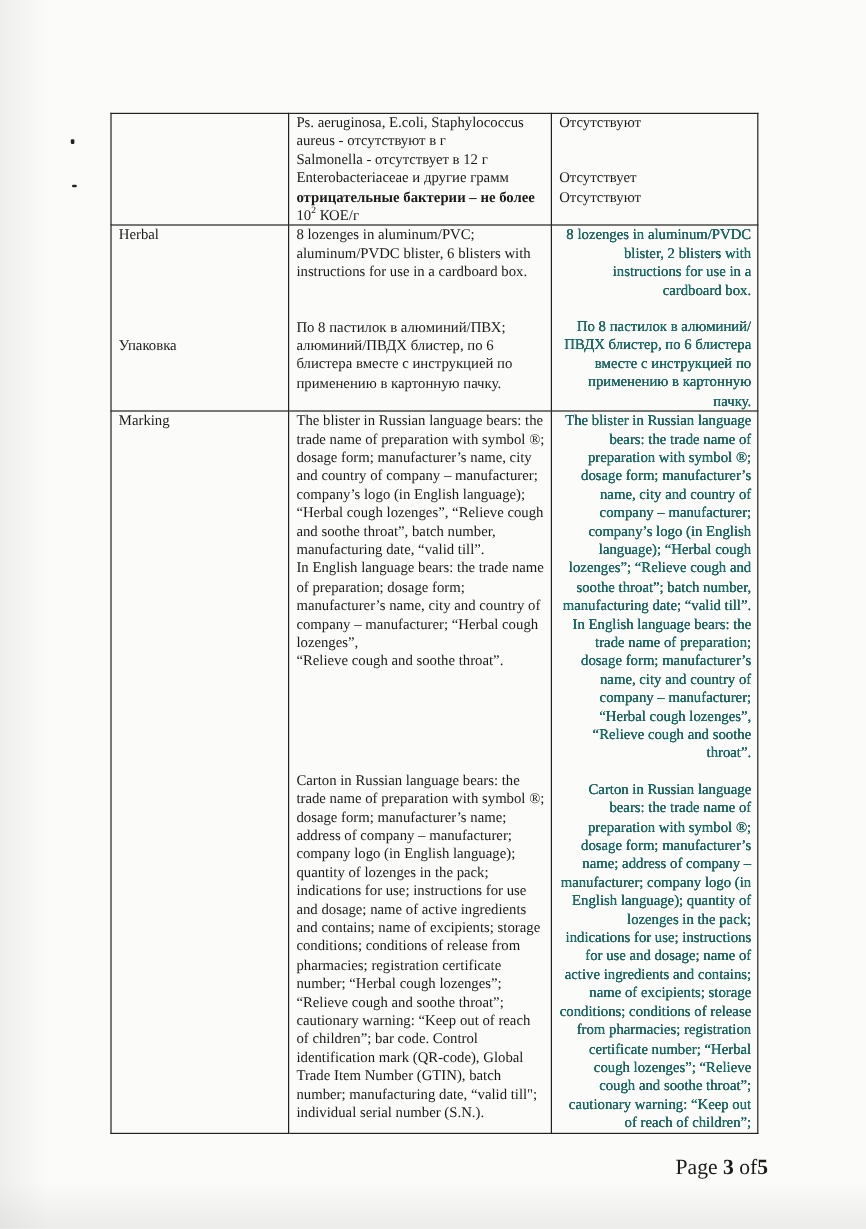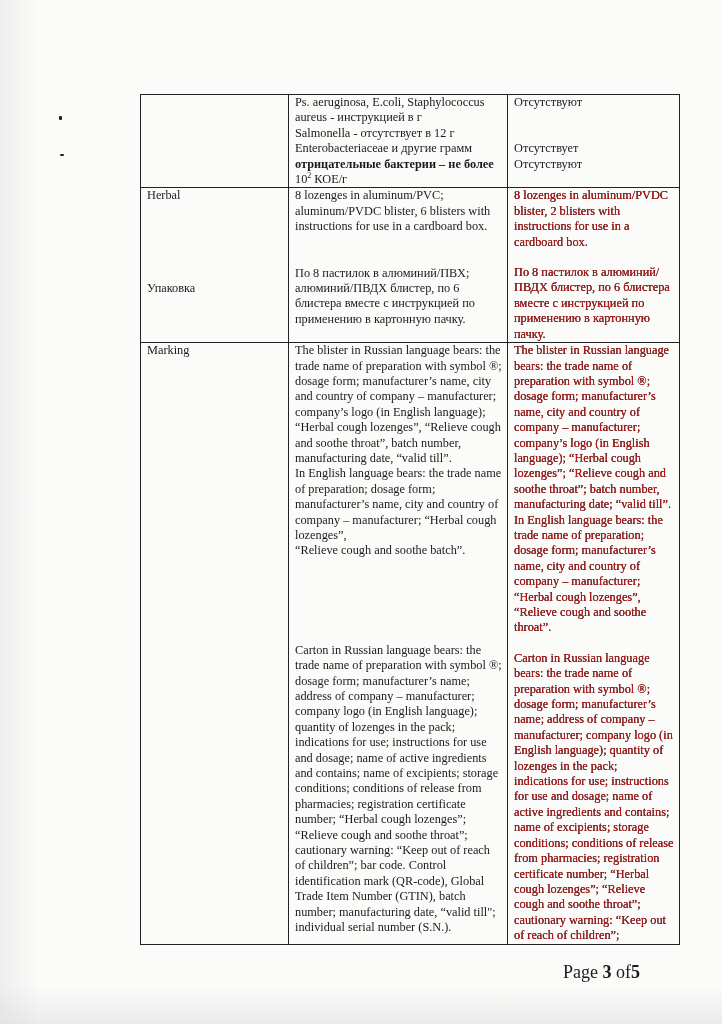--- a/index.html
+++ b/index.html
@@ -14,28 +14,28 @@
     position:absolute; left:0; top:0; width:40px; height:1024px;
     background:linear-gradient(90deg, rgba(200,200,200,0.25), rgba(255,255,255,0));
   }
   .bottom-grain {
     position:absolute; left:0; bottom:0; width:722px; height:40px;
     background:linear-gradient(0deg, rgba(200,200,200,0.3), rgba(255,255,255,0));
   }
   table.spec {
     position:absolute; left:92px; top:94px;
     width:539px; border-collapse:collapse; table-layout:fixed;
-    font-size:12.3px; line-height:15.4px;margin-left:48px;
+    font-size:12.3px; line-height:15.4px;
   }
   table.spec td {
     border:1px solid #222; vertical-align:top; padding:0 5px 0 6px;
   }
   col.c1 { width:148px; } col.c2 { width:219px; } col.c3 { width:172px; }
   .p { margin:0; }
-  .bold { font-weight:normal; color:#b91c1c; text-shadow:0 0 0.4px #000; }
+  .bold { font-weight:normal; color:#0f766e; text-shadow:0 0 0.4px #000;text-align:right; }
   sup { font-size:8px; line-height:0; }
   .page-num {
     position:absolute; left:563px; top:962px; font-size:18px;
   }
   .page-num b { font-weight:bold; }
 </style>
 </head>
 <body>
 
 <div class="grain"></div>
@@ -48,21 +48,21 @@
       <col class="c1">
       <col class="c2">
       <col class="c3">
     </colgroup>
 
   <tbody>
       <tr>
     <td></td>
     <td>
       <div class="p">Ps. aeruginosa, E.coli, Staphylococcus</div>
-      <div class="p">aureus -  инструкцией в г</div>
+      <div class="p">aureus -  отсутствуют в г</div>
       <div class="p">Salmonella - отсутствует в 12 г</div>
       <div class="p">Enterobacteriaceae и другие грамм</div>
       <div class="p" style="text-align:justify;font-weight:bold;">отрицательные бактерии – не более</div>
       <div class="p"><span>10</span><sup>2</sup><span> КОЕ/г</span></div>
     </td>
     <td>
       <div class="p">Отсутствуют</div>
       <div class="p">&nbsp;</div>
       <div class="p">&nbsp;</div>
       <div class="p">Отсутствует</div>
@@ -88,21 +88,21 @@
     </td>
   </tr>
 
   <tr>
     <td style="height:588px;">
       <div class="p">Marking</div>
     </td>
     <td>
       <div class="p">The blister in Russian language bears: the trade name of preparation with symbol ®; dosage form; manufacturer’s name, city and country of   company – manufacturer; company’s logo (in English language); “Herbal cough lozenges”, “Relieve cough and soothe throat”, batch number, manufacturing date, “valid till”.</div>
       <div class="p">In English language bears: the trade name of preparation; dosage form; manufacturer’s name, city and country of   company – manufacturer; “Herbal cough lozenges”,</div>
-      <div class="p">“Relieve cough and soothe batch”.</div>
+      <div class="p">“Relieve cough and soothe throat”.</div>
       <div style="height:84px;"></div>
       <div class="p">Carton in Russian language bears: the trade name of preparation with symbol ®; dosage form; manufacturer’s name; address of  company – manufacturer; company logo (in English language); quantity of lozenges in the pack; indications for use; instructions for use and dosage; name of active ingredients and contains; name of excipients; storage conditions; conditions of release from pharmacies; registration certificate number; “Herbal cough lozenges”; “Relieve cough and soothe throat”; cautionary warning: “Keep out of reach of children”; bar code. Control identification mark (QR-code), Global Trade Item Number (GTIN), batch number; manufacturing date, “valid till"; individual serial number (S.N.).</div>
     </td>
     <td>
       <div class="p bold">The blister in Russian language bears: the trade name of preparation with symbol ®; dosage form; manufacturer’s name, city and country of company – manufacturer; company’s logo (in English language); “Herbal cough lozenges”; “Relieve cough and soothe throat”; batch number, manufacturing date; “valid till”.</div>
       <div class="p bold">In English language bears: the trade name of preparation; dosage form; manufacturer’s name, city and country of company – manufacturer; “Herbal cough lozenges”, “Relieve cough and soothe throat”.</div>
       <div style="height:15px;"></div>
       <div class="p bold">Carton in Russian language bears: the trade name of preparation with symbol ®; dosage form; manufacturer’s name; address of  company – manufacturer; company logo (in English language); quantity of lozenges in the pack; indications for use; instructions for use and dosage; name of active ingredients and contains; name of excipients; storage conditions; conditions of release  from pharmacies; registration certificate number; “Herbal cough lozenges”; “Relieve cough and soothe throat”; cautionary warning: “Keep out of reach of children”;</div>
     </td>
   </tr>

